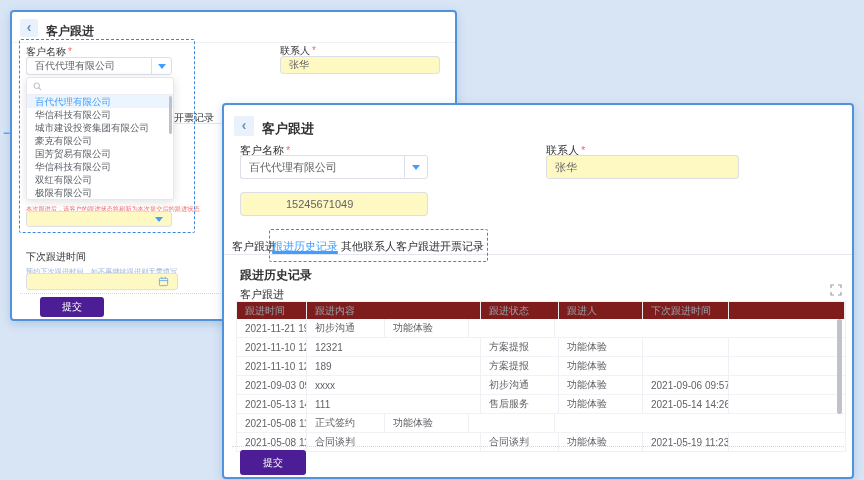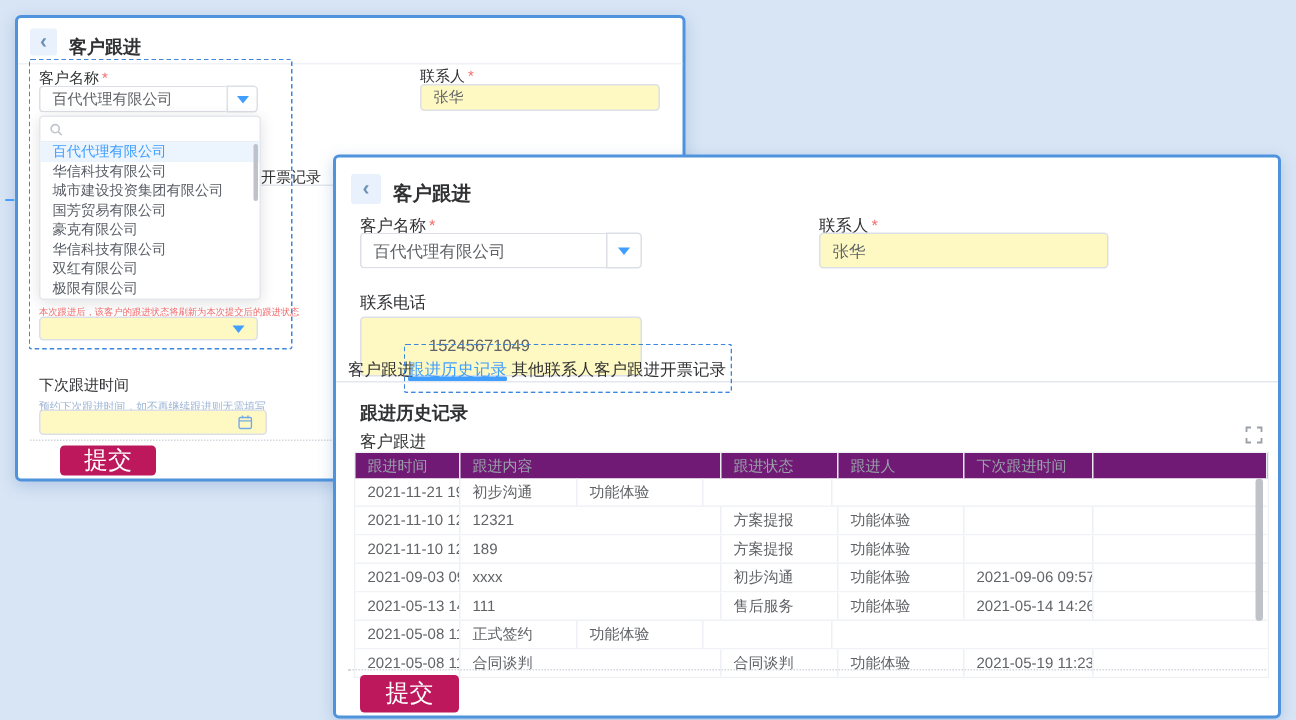--- a/index.html
+++ b/index.html
@@ -51,37 +51,37 @@
   .opt{height:13px;line-height:13px;padding:0 8px;font-size:9.5px;color:#5a5e66;white-space:nowrap;overflow:hidden;cursor:pointer;}
   .opt.active{background:#ecf5fd;color:#409eff;}
   .thumb{position:absolute;background:#bfc3c9;border-radius:3px;}
   .scaled-note{position:absolute;white-space:nowrap;}
   .scaled-note>span{display:inline-block;font-size:10px;transform:scale(0.62);transform-origin:0 0;white-space:nowrap;}
   .warn{color:#f56c6c;}
   .hint{color:#9cb4d4;}
   .hint>span{transform:scale(0.72);}
   .dotted{position:absolute;border-top:1px dotted #d4d7dd;}
   .btn-submit{
-    position:absolute;background:#be185d;color:#fff;border-radius:3px;font-size:16px;
+    position:absolute;background:#4c1d95;color:#fff;border-radius:3px;font-size:10px;
     display:flex;align-items:center;justify-content:center;cursor:pointer;text-align:center;
   }
   .dashed-box{position:absolute;border:1px dashed #3c86dd;border-radius:2px;pointer-events:none;z-index:30;}
   .minus-marker{position:absolute;left:3px;top:126px;color:#409eff;font-size:12px;font-weight:bold;z-index:2;}
   .frag-tab{position:absolute;font-size:10px;color:#303133;white-space:nowrap;}
   .frag-rule{position:absolute;border-top:1px solid #e4e7ed;}
   .tab{position:absolute;top:134px;font-size:11px;color:#303133;white-space:nowrap;cursor:pointer;}
   .tab.active{color:#409eff;}
   .tab-rule{position:absolute;left:0;right:0;top:149px;border-top:1px solid #e4e7ed;}
   .tab-underline{position:absolute;left:48px;top:146px;width:66px;height:3px;background:#409eff;border-radius:1px;}
   .sec-title{position:absolute;font-size:12px;font-weight:bold;color:#303133;}
   .tbl-title{position:absolute;font-size:11px;font-weight:bold;color:#303133;}
   .tbl{position:absolute;left:12px;top:196px;width:610px;border:1px solid #eef0f3;box-sizing:border-box;}
   .trow{display:flex;height:18px;border-bottom:1px solid #f0f2f5;background:#fff;}
   .trow:last-child{border-bottom:none;}
-  .thead{display:flex;height:17px;background:#701a75;}
+  .thead{display:flex;height:17px;background:#7f1d1d;}
   .cell{
     box-sizing:border-box;padding:0 4px 0 8px;display:flex;align-items:center;
     font-size:10px;color:#606266;white-space:nowrap;overflow:hidden;border-right:1px solid #edf0f4;
   }
   .thead .cell{color:#98a0a8;border-right:1px solid #e9ebef;}
   .c0{width:70px;}.c1{width:174px;}.c2{width:78px;}.c3{width:84px;}.c4{width:86px;}
   .c5{flex:1;border-right:none;}
   .icon-btn{position:absolute;display:flex;align-items:center;justify-content:center;cursor:pointer;}
 </style>
 </head>
@@ -107,22 +107,22 @@
   <div class="dd-panel" style="left:14px;top:65px;width:146px;">
     <div class="dd-search">
       <svg width="9" height="9" viewBox="0 0 10 10">
         <circle cx="4.2" cy="4.2" r="3" fill="none" stroke="#c0c4cc" stroke-width="1.2"></circle>
         <line x1="6.5" y1="6.5" x2="9" y2="9" stroke="#c0c4cc" stroke-width="1.2"></line>
       </svg>
     </div>
     <div class="opt active">百代代理有限公司</div>
     <div class="opt">华信科技有限公司</div>
     <div class="opt">城市建设投资集团有限公司</div>
+    <div class="opt">豪克有限公司</div>
     <div class="opt">国芳贸易有限公司</div>
-    <div class="opt">豪克有限公司</div>
     <div class="opt">华信科技有限公司</div>
     <div class="opt">双红有限公司</div>
     <div class="opt">极限有限公司</div>
     <div class="thumb" style="right:1px;top:18px;width:3px;height:38px;"></div>
   </div>
 
   <div class="scaled-note warn" style="left:14px;top:189px;">
     <span>本次跟进后，该客户的跟进状态将刷新为本次提交后的跟进状态</span>
   </div>
 
@@ -175,21 +175,21 @@
       <span class="caret"></span>
     </div>
   </div>
 
   <div class="lbl lbl-lg" style="left:322px;top:38px;">
     <span>联系人</span><span class="req">*</span>
   </div>
   <div class="tf fs11" style="left:322px;top:50px;width:193px;height:24px;">张华</div>
 
   <div class="lbl lbl-lg" style="left:16px;top:89px;">联系电话</div>
-  <div class="tf fs11" style="left:16px;top:106px;width:188px;height:40px;padding-left:45px;">15245671049</div>
+  <div class="tf fs11" style="left:16px;top:87px;width:188px;height:24px;padding-left:45px;">15245671049</div>
 
   <div class="tab-rule"></div>
   <div class="tab" style="left:8px;">客户跟进</div>
   <div class="tab active" style="left:48px;">跟进历史记录</div>
   <div class="tab" style="left:117px;">其他联系人</div>
   <div class="tab" style="left:172px;">客户跟进</div>
   <div class="tab" style="left:216px;">开票记录</div>
   <div class="tab-underline"></div>
   <div class="dashed-box" style="left:45px;top:124px;width:217px;height:31px;"></div>
 

